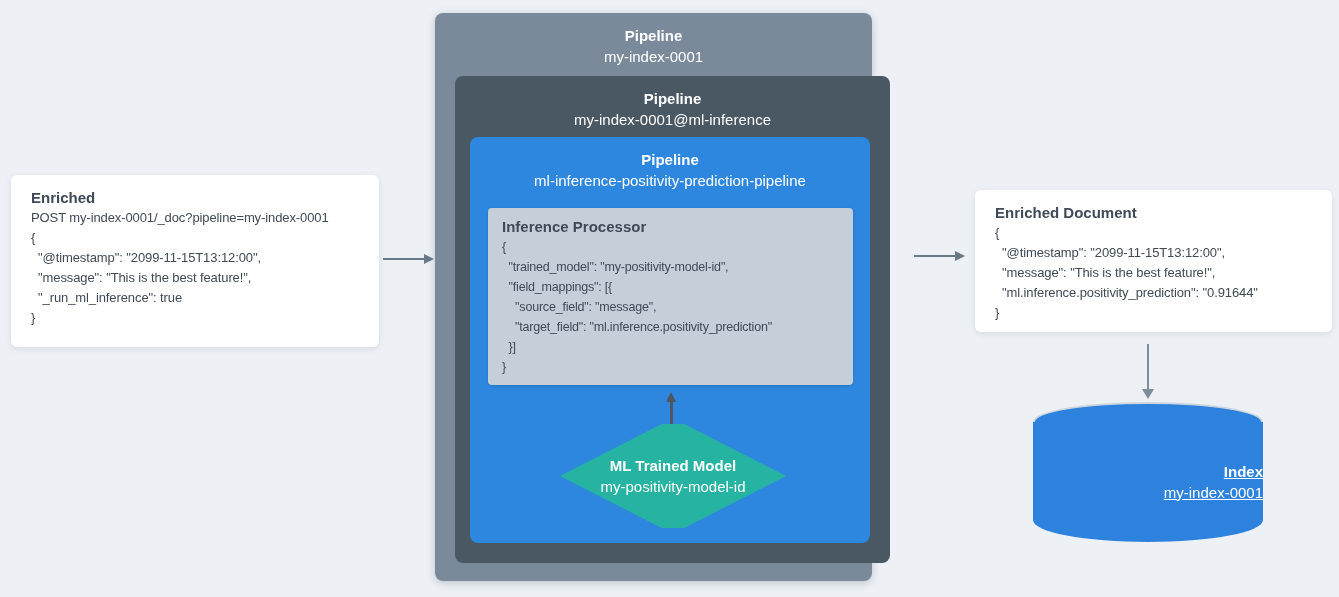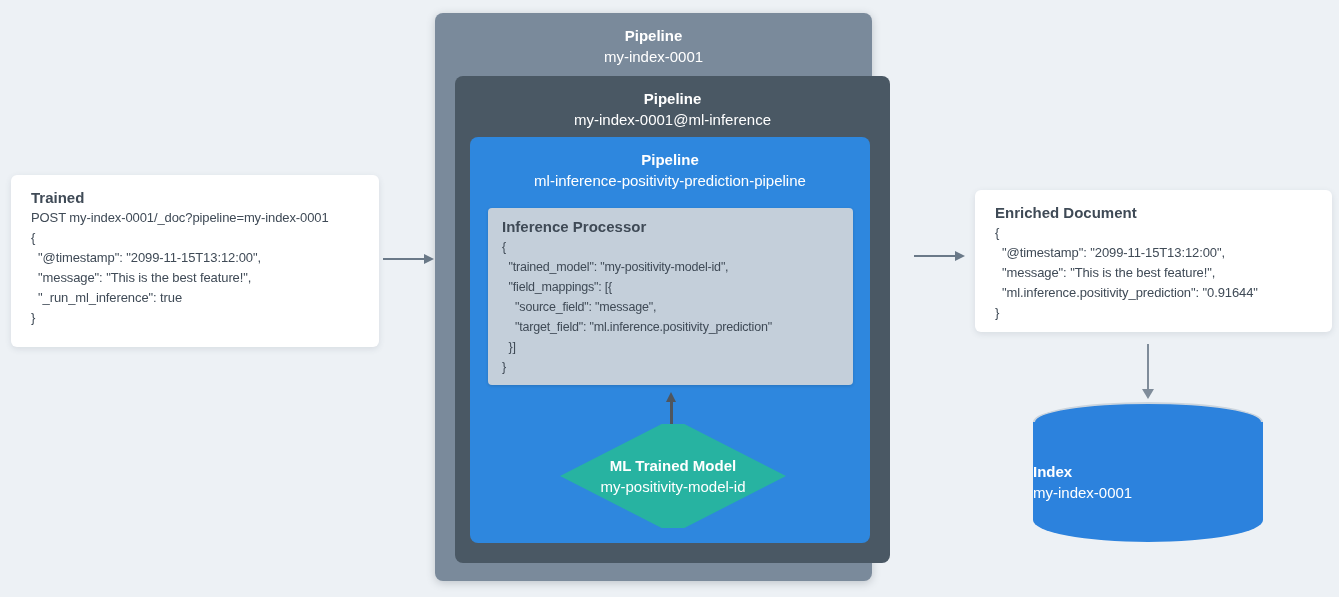--- a/index.html
+++ b/index.html
@@ -145,34 +145,35 @@
   .cyl-top {
     position: absolute; left: 0; top: 0; width: 100%; height: 40px;
     background: var(--index-cylinder);
     border: 2px solid #ccd5de;
     border-radius: 50%;
   }
   .cyl-body {
     position: absolute; left: 0; top: 20px; width: 100%; height: 120px;
     background: var(--index-cylinder);
     border-radius: 0 0 50% 50% / 0 0 22px 22px;
-    display: flex; flex-direction: column; justify-content: center; align-items: flex-start;
+    display: flex; flex-direction: column; justify-content: center; align-items: flex-end;
     color: var(--white-text);
     text-align: center;
+    text-decoration: underline;
   }
   .cyl-title { font-size: 15px; font-weight: 700; line-height: 21px; }
   .cyl-subtitle { font-size: 15px; line-height: 22px; }
 </style>
 </head>
 <body>
 
 <div class="canvas">
 
   <div class="card doc-card">
-    <div class="card-title">Trained</div>
+    <div class="card-title">Enriched</div>
     <pre class="card-code">POST my-index-0001/_doc?pipeline=my-index-0001
 {
   "@timestamp": "2099-11-15T13:12:00",
   "message": "This is the best feature!",
   "_run_ml_inference": true
 }</pre>
   </div>
 
   <div class="arrow-h arrow-h1"></div>
 

